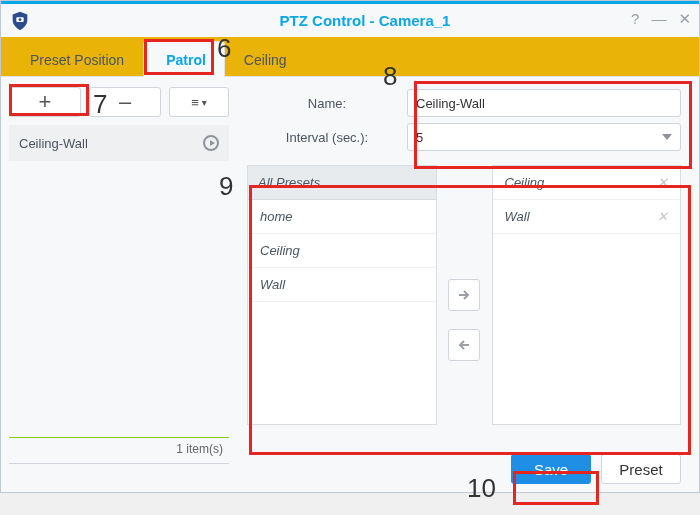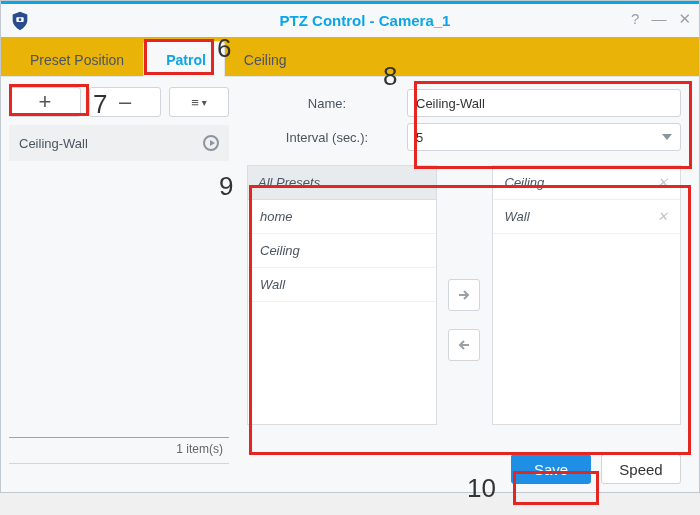--- a/index.html
+++ b/index.html
@@ -143,21 +143,21 @@
             <span>Wall</span>
             <span class="x">✕</span>
           </div>
         </div>
       </div>
     </div>
   </div>
 
   <div class="footer">
     <div class="fbtn primary">Save</div>
-    <div class="fbtn">Speed</div>
+    <div class="fbtn">Preset</div>
   </div>
 
   <div class="ann" style="left:143px; top:38px; width:70px; height:36px;"></div>
   <div class="annlabel" style="left:216px; top:32px;">6</div>
 
   <div class="ann" style="left:8px; top:83px; width:80px; height:32px;"></div>
   <div class="annlabel" style="left:92px; top:88px;">7</div>
 
   <div class="ann" style="left:413px; top:80px; width:278px; height:88px;"></div>
   <div class="annlabel" style="left:382px; top:60px;">8</div>

